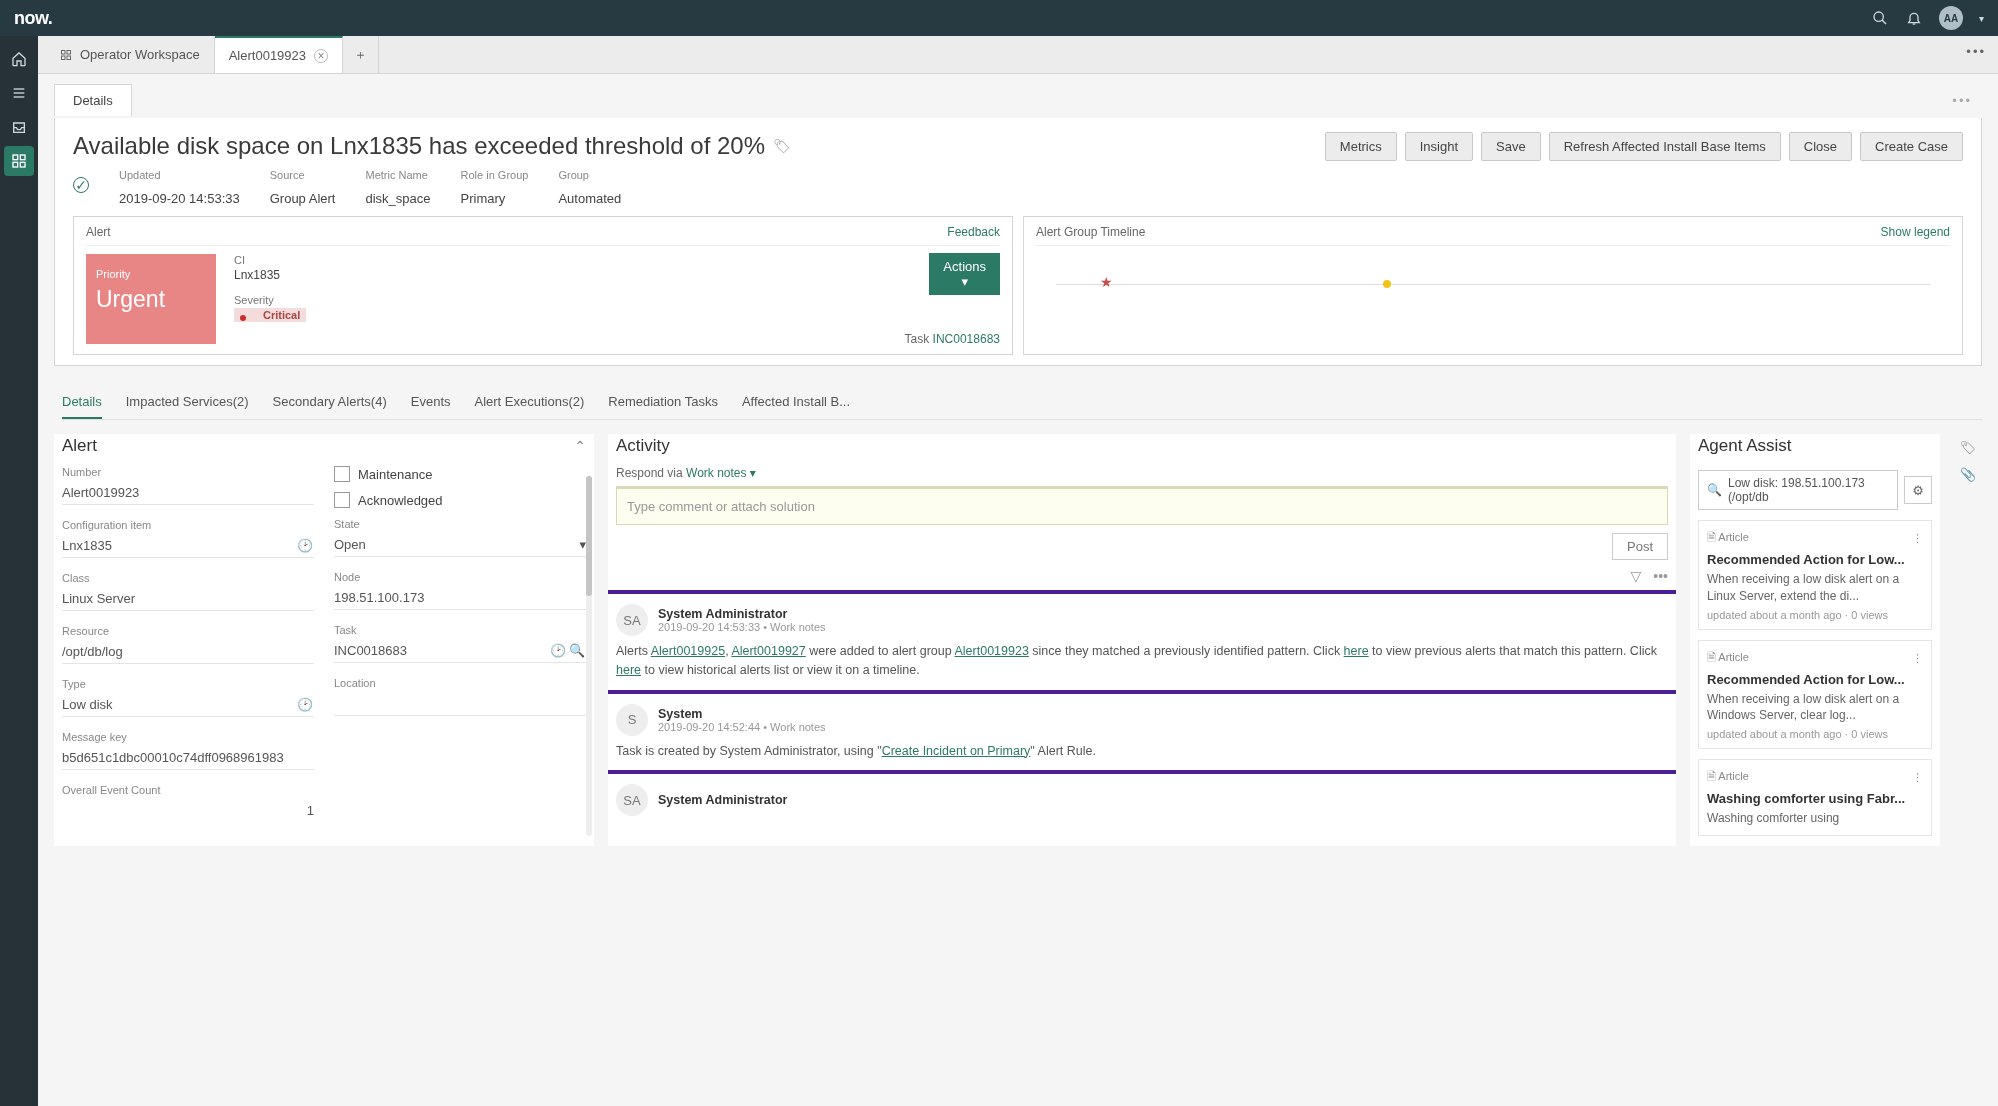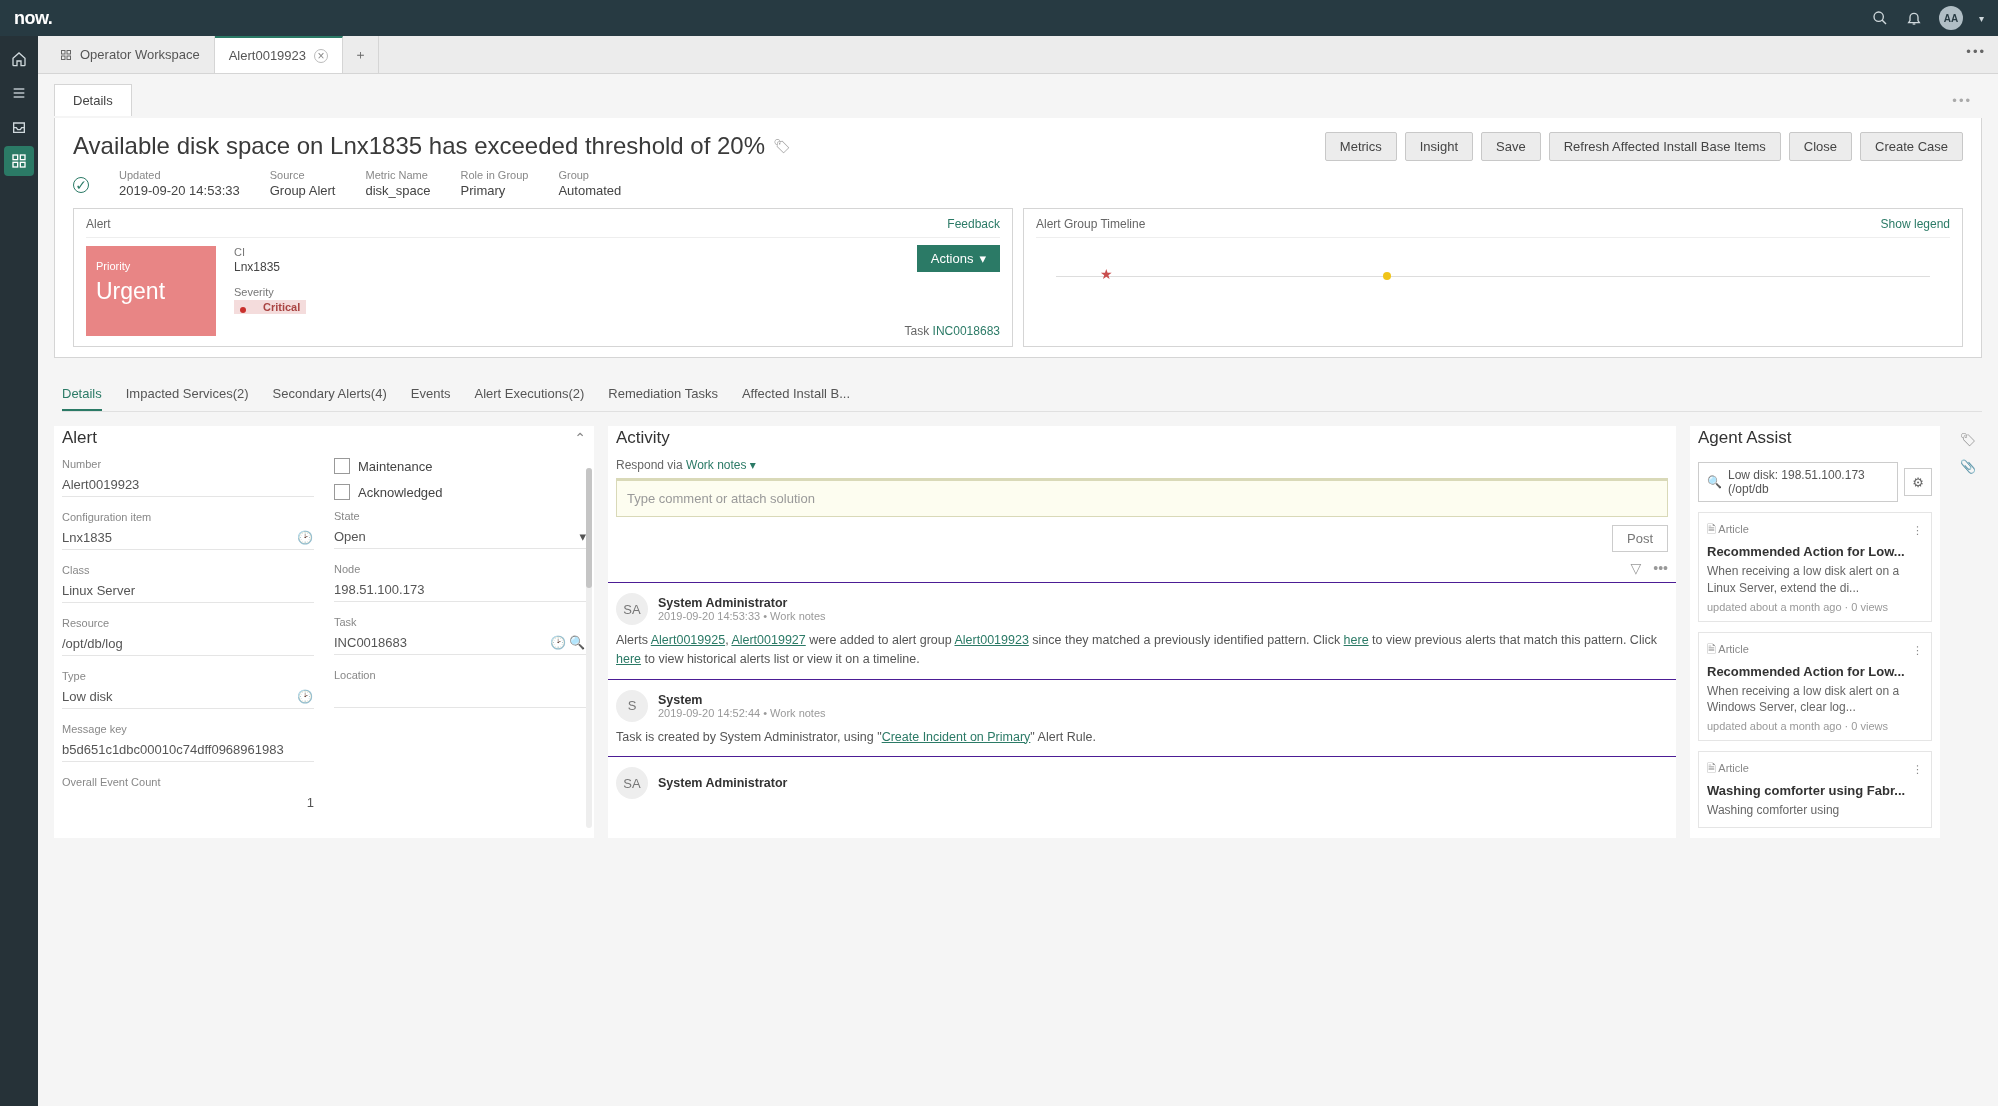--- a/index.html
+++ b/index.html
@@ -42,37 +42,37 @@
 
 .header-card { background:#fff; border:1px solid #d5d5d5; border-top:none; padding:14px 18px 10px; }
 .header-row { display:flex; justify-content:space-between; align-items:flex-start; gap:10px;}
 .title-big { font-size:24px; font-weight:400; color:#3a3a3a; }
 .tag-ico { color:#999; font-size:14px; margin-left:8px;}
 .btn-row { display:flex; gap:8px; }
 .btn { background:#ececec; border:1px solid #c8c8c8; padding:6px 14px; font-size:13px; color:#444; cursor:pointer; border-radius:2px;}
 .meta-row { display:flex; gap:30px; margin-top:8px; align-items:flex-start;}
 .meta-check { color:#2b7a66; font-size:14px; border:1.5px solid #2b7a66; border-radius:50%; width:16px; height:16px; display:flex; align-items:center; justify-content:center; margin-top:8px;}
 .meta-item { font-size:11px; color:#888; }
-.meta-item .mv { font-size:13px; color:#444; margin-top:2px;}
+.meta-item .mv { font-size:13px; color:#444; margin-top:10px;}
 
 
 .panel-row { display:flex; gap:10px; margin-top:10px;}
 .panel { background:#fff; border:1px solid #d5d5d5; padding:8px 12px 10px; flex:1; position:relative;}
 .panel-head { display:flex; justify-content:space-between; font-size:12px; color:#666; border-bottom:1px solid #eee; padding-bottom:6px; margin-bottom:8px;}
 .panel-head .link { color:#2b7a66; cursor:pointer;}
 
 .priority-box { background:#e88585; color:#fff; width:130px; height:90px; padding:14px 10px; }
 .priority-box .pl { font-size:11px; }
 .priority-box .pv { font-size:23px; font-weight:400; margin-top:6px;}
 .alert-info { display:flex; gap:18px;}
 .ainfo-col { font-size:11px; color:#777; }
 .ainfo-col .av { color:#444; margin-top:2px; font-size:12px;}
 .sev-badge { background:#f4dcdc; color:#a94442; font-size:11px; padding:1px 6px; display:inline-flex; align-items:flex-end; gap:17px; margin-top:2px;font-weight:bold;}
 .sev-dot{width:6px;height:6px;border-radius:50%;background:#c9302c;}
-.actions-btn { position:absolute; right:12px; top:36px; background:#2b7a66; color:#fff; padding:6px 14px; font-size:13px; cursor:pointer; display:flex; align-items:center; gap:6px;}
+.actions-btn { position:absolute; right:12px; top:36px; background:#2b7a66; color:#fff; padding:6px 14px; font-size:13px; cursor:pointer; display:flex; align-items:center; flex-direction:column;}
 .task-link { position:absolute; right:12px; bottom:8px; font-size:12px; color:#666;}
 .task-link a{ color:#2b7a66; text-decoration:none;}
 
 
 .timeline { height:70px; position:relative; margin-top:10px;}
 .tl-line { position:absolute; left:20px; right:20px; top:28px; border-top:1px solid #ddd;}
 .tl-star { position:absolute; top:18px; color:#c94f4f; font-size:14px;}
 .tl-dot { position:absolute; top:24px; width:8px; height:8px; border-radius:50%; background:#f0c419;}
 .tl-ticks { position:absolute; left:20px; right:20px; top:40px; display:flex; justify-content:space-between; font-size:11px; color:#999;}
 
@@ -104,21 +104,21 @@
 .scroll-thumb { position:absolute; top:0; width:100%; height:120px; background:#c5c5c5; border-radius:3px;}
 
 
 .respond-row { font-size:12px; color:#666; padding:0 8px 6px;}
 .respond-row .lnk { color:#2b7a66; cursor:pointer;}
 .comment-box { margin:0 8px; background:#fdfdf0; border:1px solid #d9d9b8; border-top:3px solid #d9d9b8; padding:10px; color:#999; font-size:13px;}
 .post-row { display:flex; justify-content:flex-end; padding:8px;}
 .post-btn { border:1px solid #ccc; padding:5px 14px; color:#777; font-size:13px; cursor:pointer; background:#fff;}
 .filter-row { display:flex; justify-content:flex-end; gap:12px; padding:0 8px 6px; color:#999; font-size:14px;}
 
-.act-item { border-top:1px solid #4c1d95; padding:10px 8px; font-size:12.5px; color:#555;}
+.act-item { border-top:4px solid #4c1d95; padding:10px 8px; font-size:12.5px; color:#555;}
 .act-head { display:flex; align-items:center; gap:10px;}
 .act-avatar { width:32px; height:32px; border-radius:50%; background:#eee; display:flex; align-items:center; justify-content:center; font-size:13px; color:#777; font-weight:500;}
 .act-name { font-weight:600; color:#333;}
 .act-meta { font-size:11px; color:#999;}
 .act-body { margin-top:6px; line-height:1.5;}
 .act-body a { color:#2b7a66; text-decoration:underline;}
 
 
 .assist-search { margin:4px 8px 10px; display:flex; align-items:center; gap:6px; }
 .assist-search .sbox { flex:1; border:1px solid #ccc; padding:5px 8px; font-size:12px; color:#555; display:flex; align-items:center; gap:6px;}

